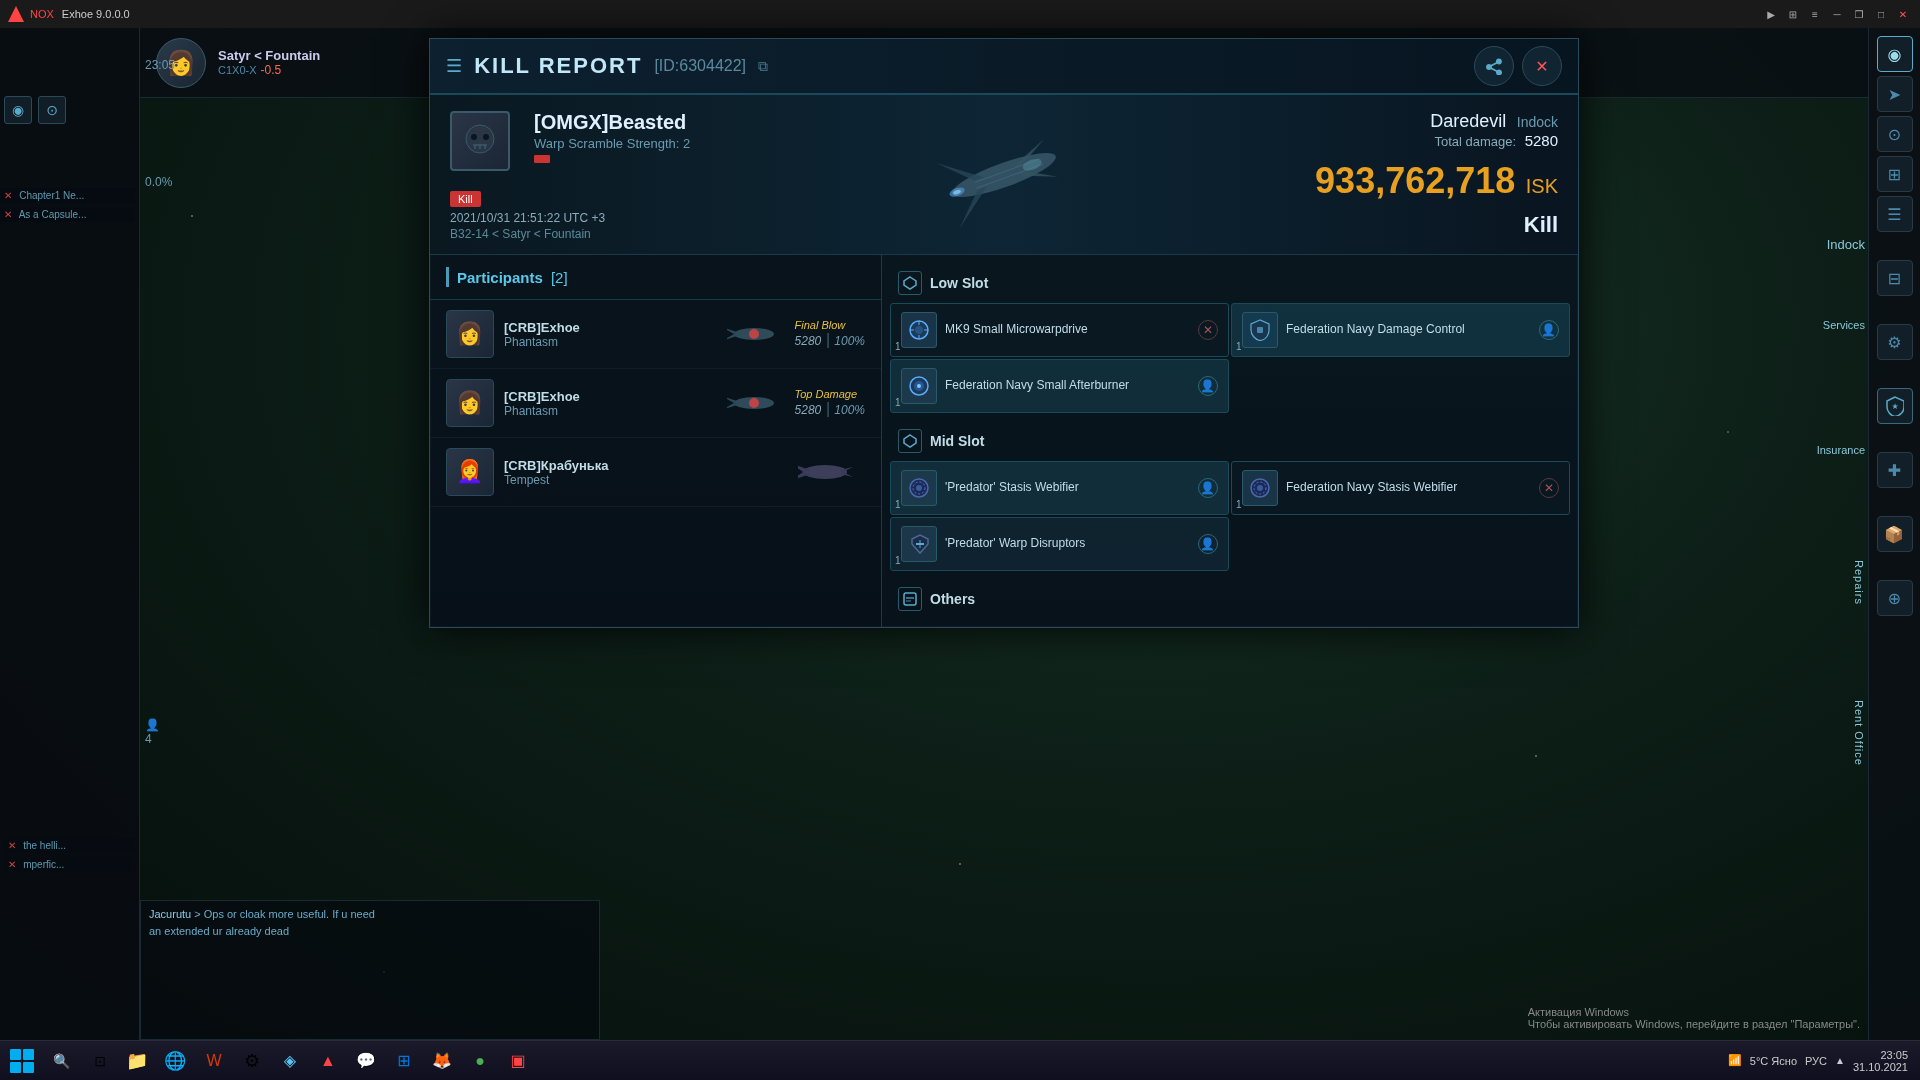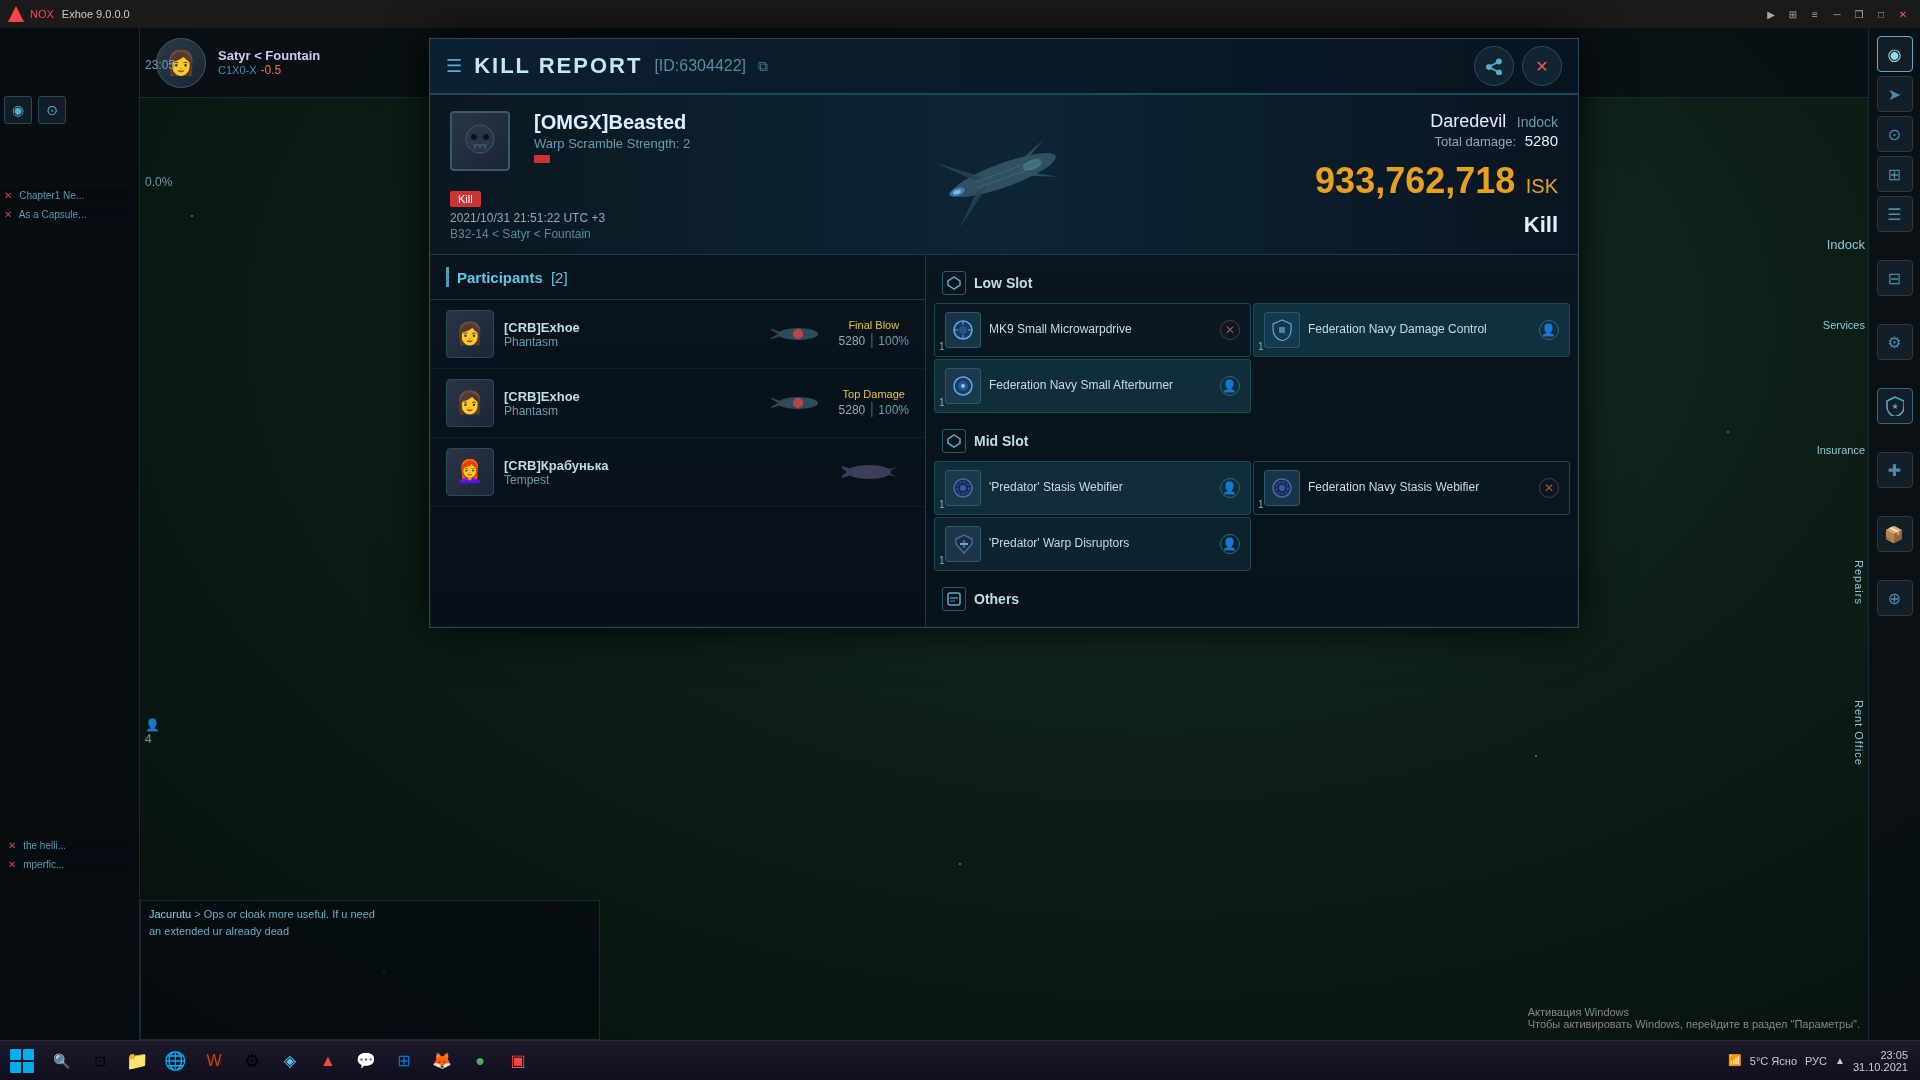--- a/index.html
+++ b/index.html
@@ -405,21 +405,21 @@
     
     .modal-body {
       display: flex;
       flex: 1;
       overflow: hidden;
       min-height: 0;
     }
 
     
     .participants-panel {
-      width: 496px;
+      width: 452px;
       flex-shrink: 0;
       border-right: 1px solid #1a3a4a;
       overflow-y: auto;
       background: rgba(5,12,18,0.5);
     }
     .participants-panel::-webkit-scrollbar { width: 4px; }
     .participants-panel::-webkit-scrollbar-track { background: #0a1520; }
     .participants-panel::-webkit-scrollbar-thumb { background: #2a4a5a; }
 
     .participants-header {
@@ -477,21 +477,22 @@
     .participant-name {
       color: #c0dde8;
       font-size: 13px;
       font-weight: bold;
     }
     .participant-ship {
       color: #6a9ab0;
       font-size: 12px;
     }
     .participant-stats {
-      text-align: center;
+      text-align: left;
+      font-style: italic;
     }
     .participant-blow {
       color: #e8c040;
       font-size: 11px;
     }
     .participant-dmg {
       color: #8aaabb;
       font-size: 12px;
     }
     .participant-pct {

